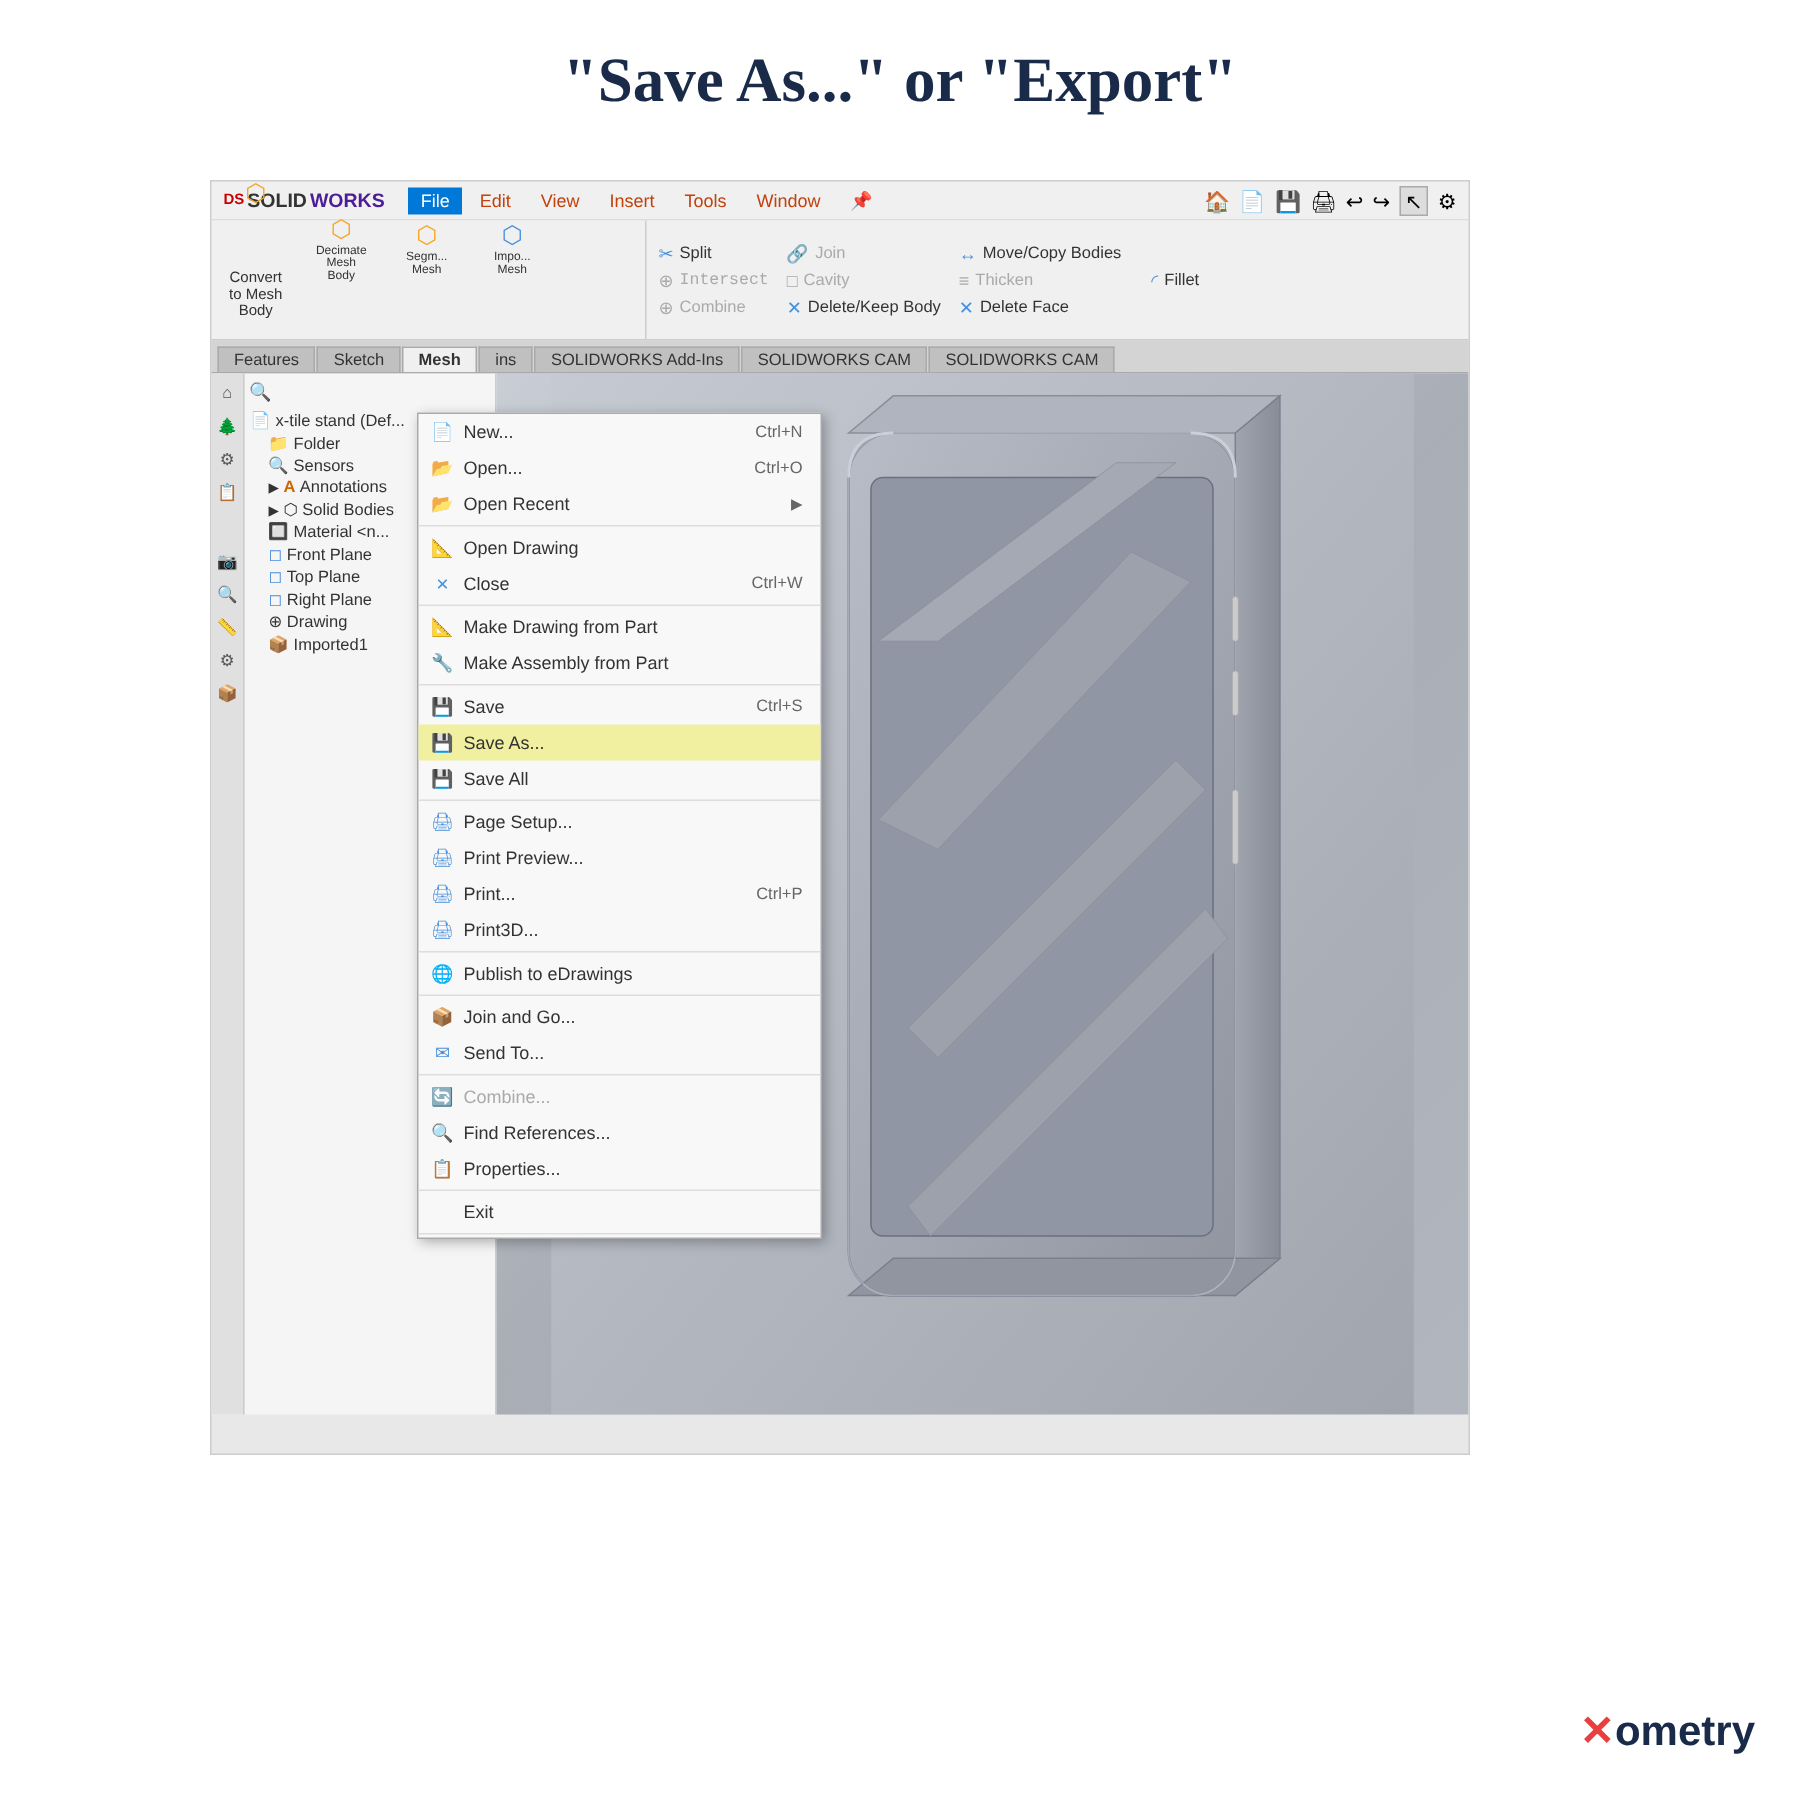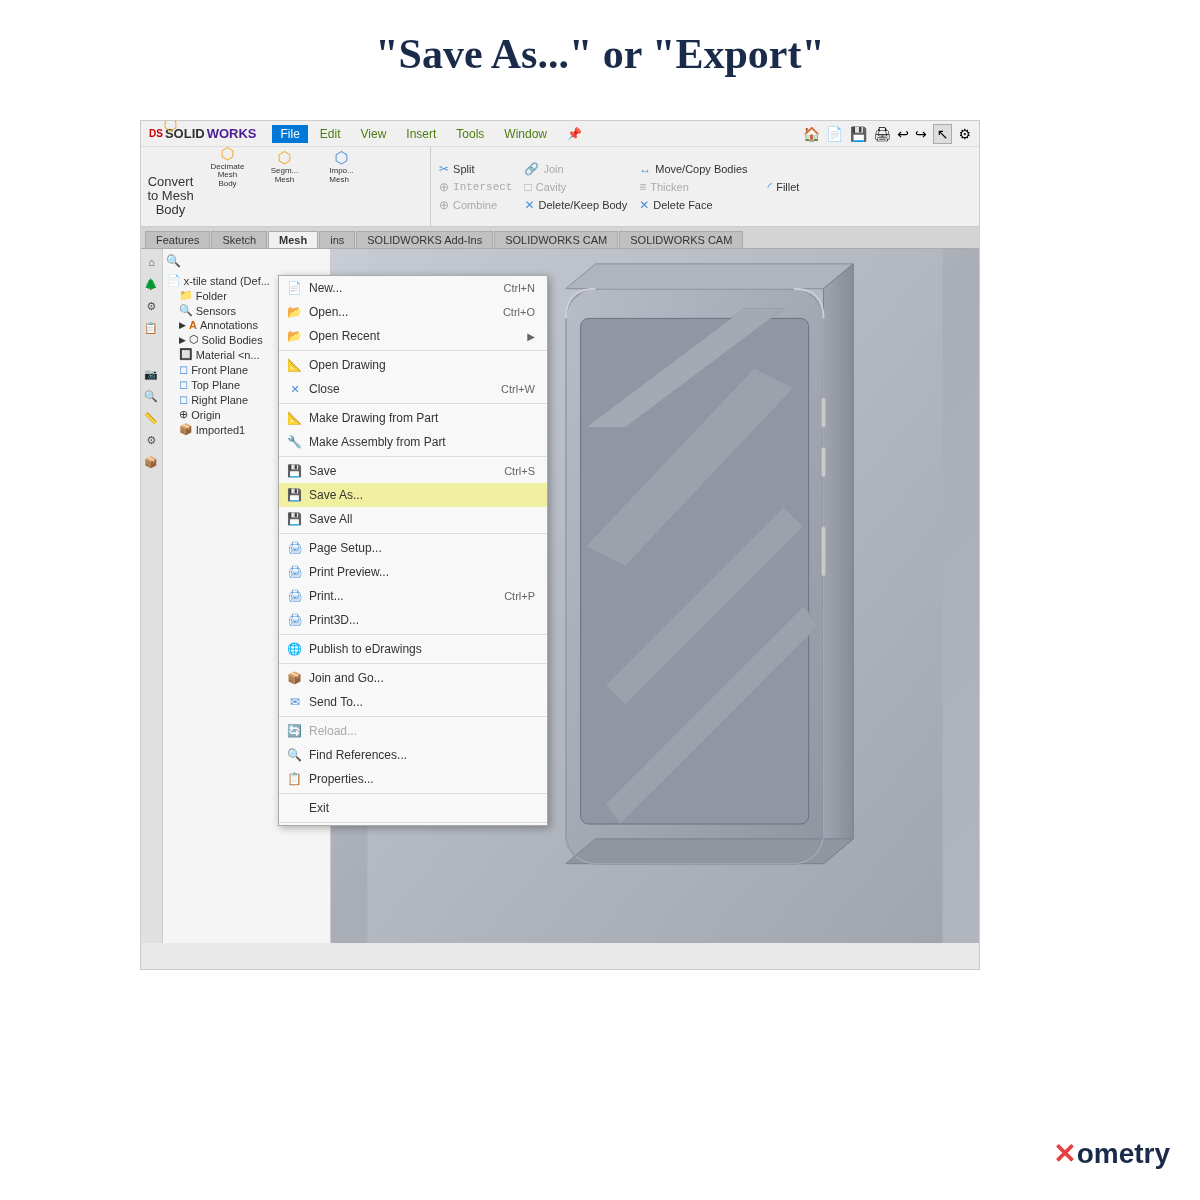--- a/index.html
+++ b/index.html
@@ -67,21 +67,21 @@
       display: flex;
       align-items: center;
       border-bottom: 1px solid #ddd;
       padding: 0 4px;
       gap: 2px;
     }
 
     .menu-item {
       padding: 2px 8px;
       font-size: 12px;
-      color: #4d7c0f;
+      color: #c2410c;
       cursor: pointer;
     }
 
     .menu-item:hover, .menu-item.active {
       background: #0078d7;
       color: white;
     }
 
     
     .toolbar-area {
@@ -390,33 +390,33 @@
       <span style="font-size:14px;">⚙</span>
     </div>
   </div>
 
   <div class="toolbar-area">
 
     <div class="left-toolbar">
       <div class="toolbar-row">
         <div class="tb-btn">
           <span class="tb-icon">⬡</span>
-          <span style="font-size:13px;text-align:center;line-height:1.1;margin-top:41px;">Convert<br>to Mesh<br>Body</span>
+          <span style="font-size:10px;text-align:center;line-height:1.1;margin-top:41px;">Convert<br>to Mesh<br>Body</span>
         </div>
         <div class="tb-btn">
           <span class="tb-icon">⬡</span>
           <span style="font-size:8px;text-align:center;line-height:1.1;">Decimate<br>Mesh<br>Body</span>
         </div>
         <div class="tb-btn">
           <span class="tb-icon">⬡</span>
           <span style="font-size:8px;text-align:center;line-height:1.1;">Segm...<br>Mesh</span>
         </div>
         <div class="tb-btn">
           <span class="tb-icon-blue">⬡</span>
-          <span style="font-size:8px;text-align:left;line-height:1.1;">Impo...<br>Mesh</span>
+          <span style="font-size:8px;text-align:center;line-height:1.1;">Impo...<br>Mesh</span>
         </div>
       </div>
     </div>
 
     <div class="right-toolbar">
       <div style="display:flex;flex-direction:column;gap:2px;">
         <div class="rt-btn">
           <span style="font-size:12px;color:#4a90d9;">✂</span>
           <span>Split</span>
         </div>
@@ -531,21 +531,21 @@
         <div class="tree-item" style="padding-left:14px;">
           <span style="font-size:11px;color:#4a90d9;">◻</span>
           <span>Top Plane</span>
         </div>
         <div class="tree-item" style="padding-left:14px;">
           <span style="font-size:11px;color:#4a90d9;">◻</span>
           <span>Right Plane</span>
         </div>
         <div class="tree-item" style="padding-left:14px;">
           <span style="font-size:11px;">⊕</span>
-          <span>Origin</span>
+          <span>Drawing</span>
         </div>
         <div class="tree-item" style="padding-left:14px;">
           <span style="font-size:11px;color:#0066cc;">📦</span>
           <span>Imported1</span>
         </div>
       </div>
     </div>
 
     <div class="viewport">
 
@@ -736,21 +736,21 @@
           <div class="dd-item-icon">✉</div>
           <span class="dd-item-text">Send To...</span>
         </div>
       </div>
 
       <div class="dd-separator"></div>
 
       <div class="dd-item disabled">
         <div class="dd-item-left">
           <div class="dd-item-icon" style="color:#aaa;">🔄</div>
-          <span class="dd-item-text">Reload...</span>
+          <span class="dd-item-text">Combine...</span>
         </div>
       </div>
 
       <div class="dd-item">
         <div class="dd-item-left">
           <div class="dd-item-icon">🔍</div>
           <span class="dd-item-text">Find References...</span>
         </div>
       </div>
 

